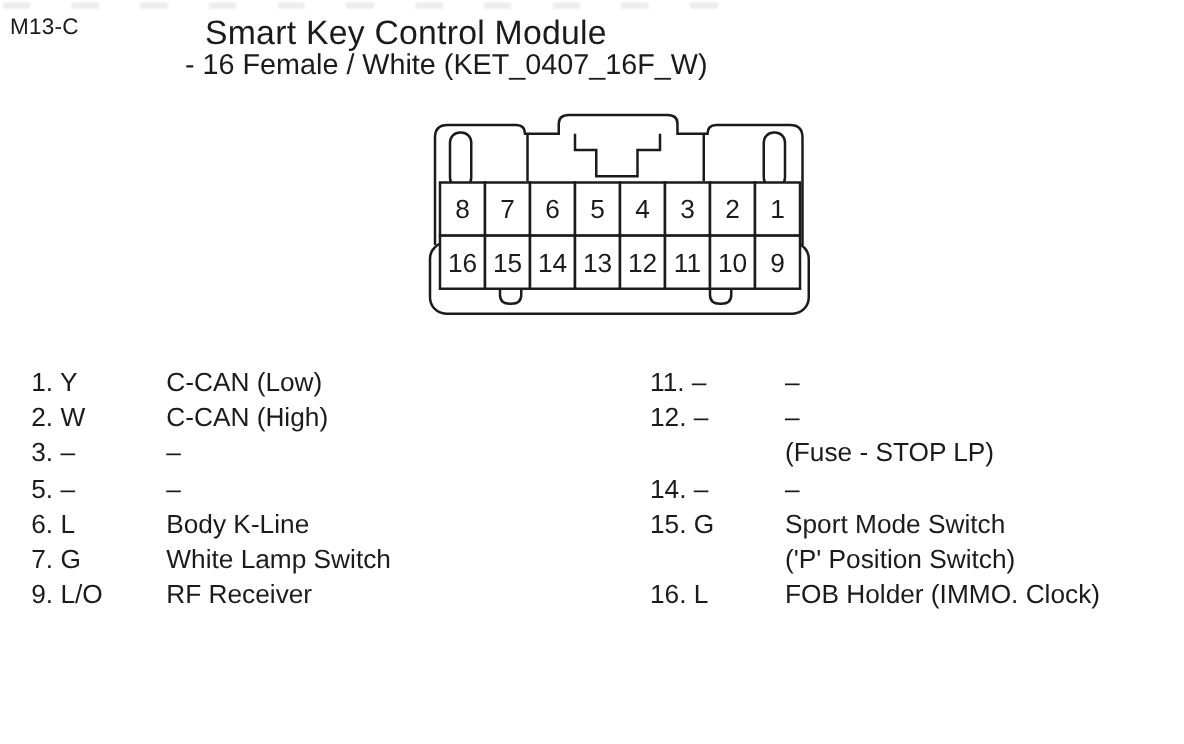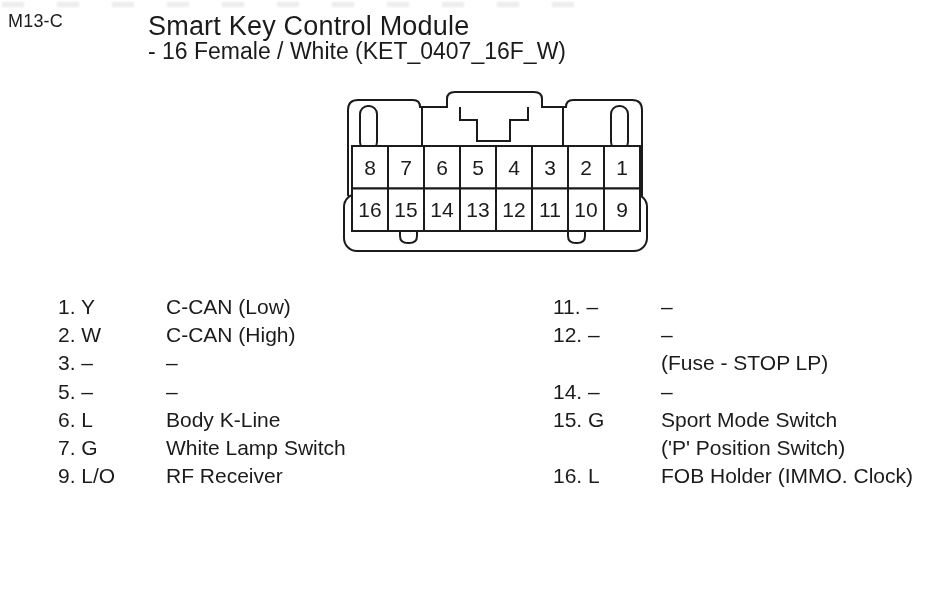--- a/index.html
+++ b/index.html
@@ -8,28 +8,28 @@
     background:#ffffff; color:#1b1b1b;
     font-family:"Liberation Sans", sans-serif;
     -webkit-font-smoothing:antialiased;
   }
   .abs { position:absolute; }
   #scan-artifact {
     top:2px; left:2px; width:600px; height:5px; opacity:.35; filter:blur(1px);
     background:repeating-linear-gradient(90deg, #c9c9cd 0 22px, transparent 22px 55px);
   }
   #connector-id { left:8px;  top:11px; font-size:18px; letter-spacing:.2px; }
-  #page-title   { left:148px; top:11px; font-size:27px; letter-spacing:.2px; }
+  #page-title   { left:164px; top:11px; font-size:27px; letter-spacing:.2px; }
   #page-subtitle{ left:148px; top:38px; font-size:23px; }
   #connector-svg-wrap { left:330px; top:85px; width:330px; height:180px; }
   .pin-col { top:293px; font-size:21px; line-height:28.2px; white-space:nowrap; }
   #pin-col-left  { left:25px;  }
   #pin-col-right { left:520px; }
   .pin-row { display:block; }
-  .pin-code { display:inline-block; width:108px;margin-left:33px; }
+  .pin-code { display:inline-block; width:108px; }
   .pin-fn   { display:inline-block; }
   svg text { font-family:"Liberation Sans", sans-serif; }
 </style>
 </head>
 <body>
 
 <div id="scan-artifact" class="abs"></div>
 
 <div id="connector-id" class="abs">M13-C</div>
 <div id="page-title" class="abs">Smart Key Control Module</div>

